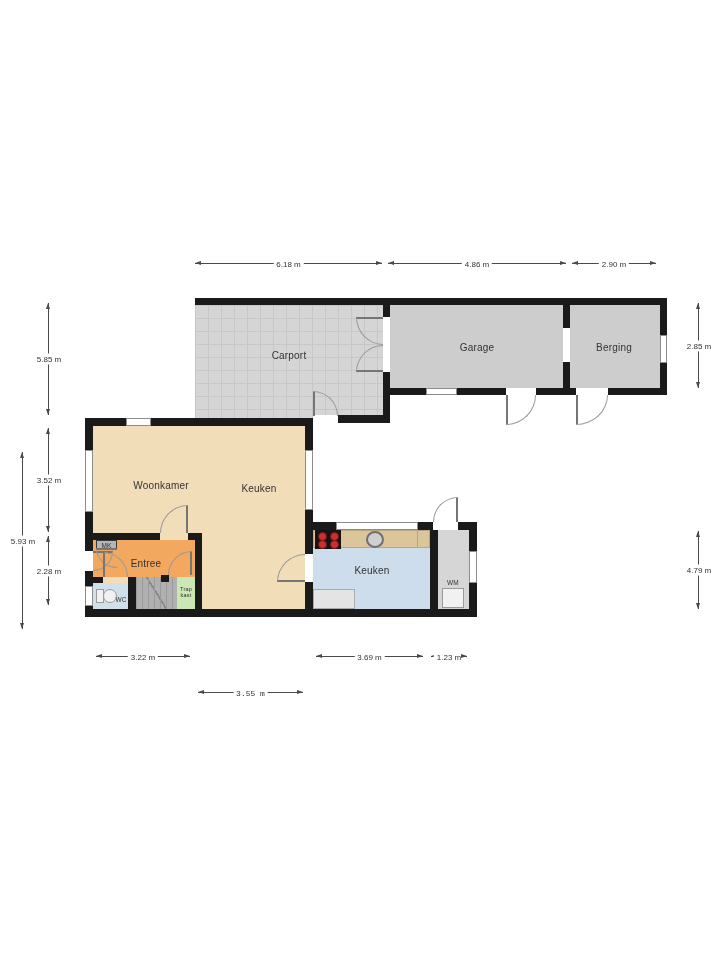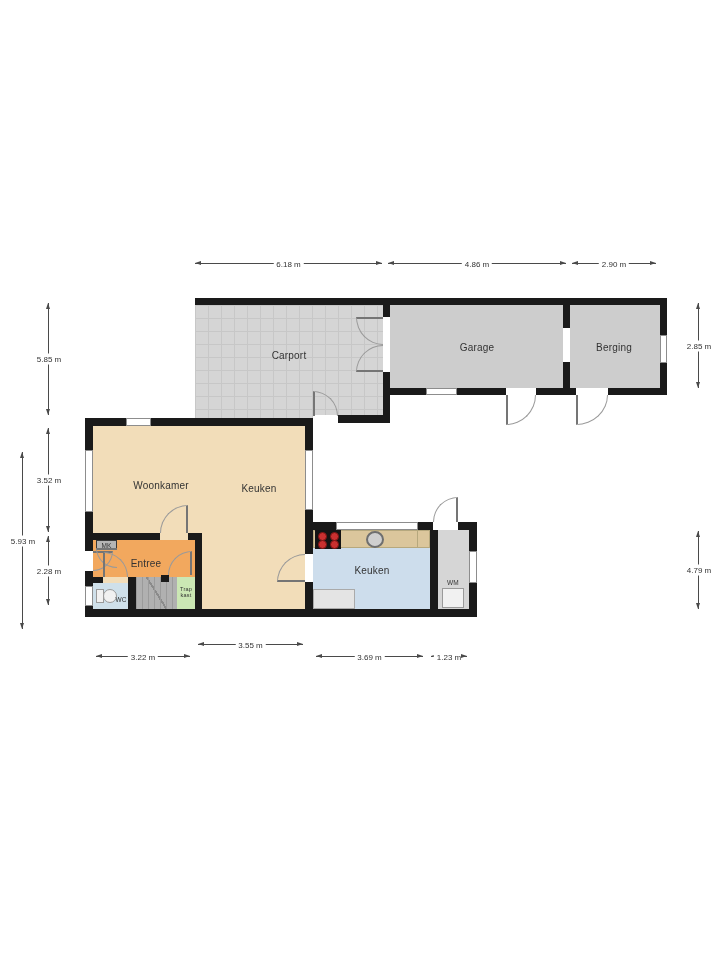--- a/index.html
+++ b/index.html
@@ -187,21 +187,21 @@
   <div class="dim-v" style="left:698px;top:303px;height:85px;">
       <span class="lbl">2.85 m</span>
     </div>
   <div class="dim-v" style="left:698px;top:531px;height:78px;">
       <span class="lbl">4.79 m</span>
     </div>
 
   <div class="dim-h" style="left:96px;top:656px;width:94px;">
       <span class="lbl">3.22 m</span>
     </div>
-  <div class="dim-h" style="left:198px;top:644px;width:105px;">
+  <div class="dim-h" style="left:198px;top:692px;width:105px;font-family:Liberation Mono, monospace;">
       <span class="lbl">3.55 m</span>
     </div>
   <div class="dim-h" style="left:316px;top:656px;width:107px;">
       <span class="lbl">3.69 m</span>
     </div>
   <div class="dim-h" style="left:431px;top:656px;width:36px;">
       <span class="lbl">1.23 m</span>
     </div>
 
 

